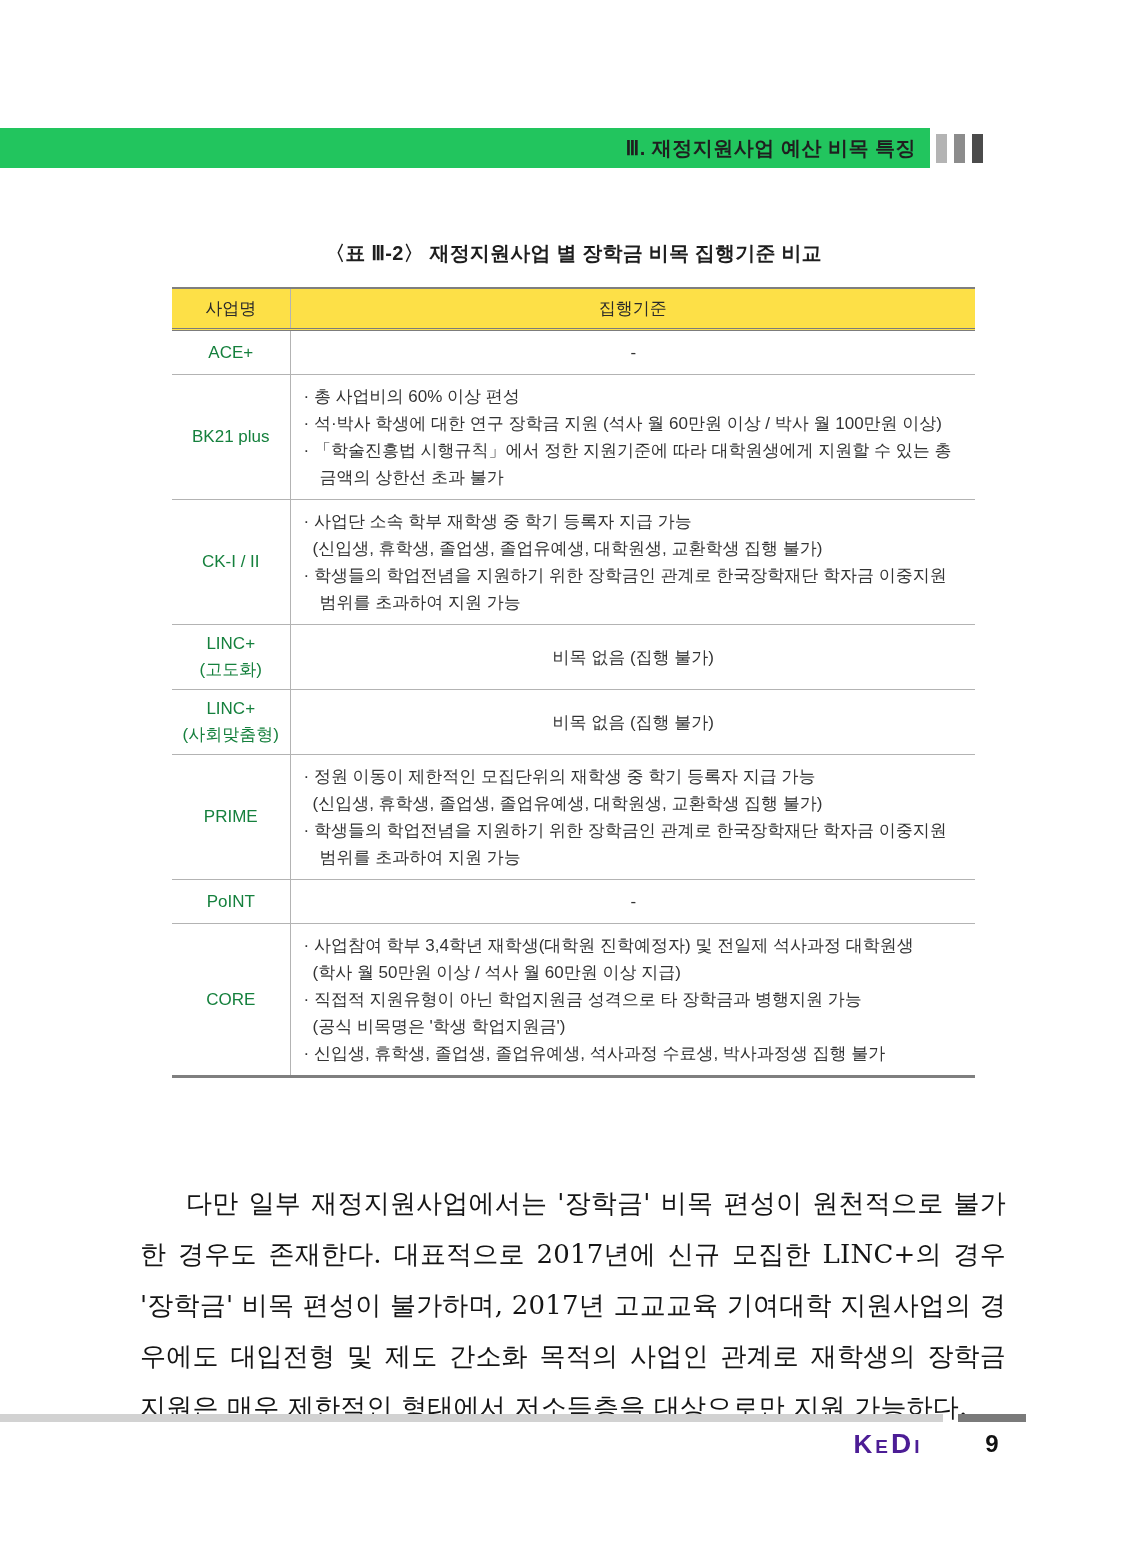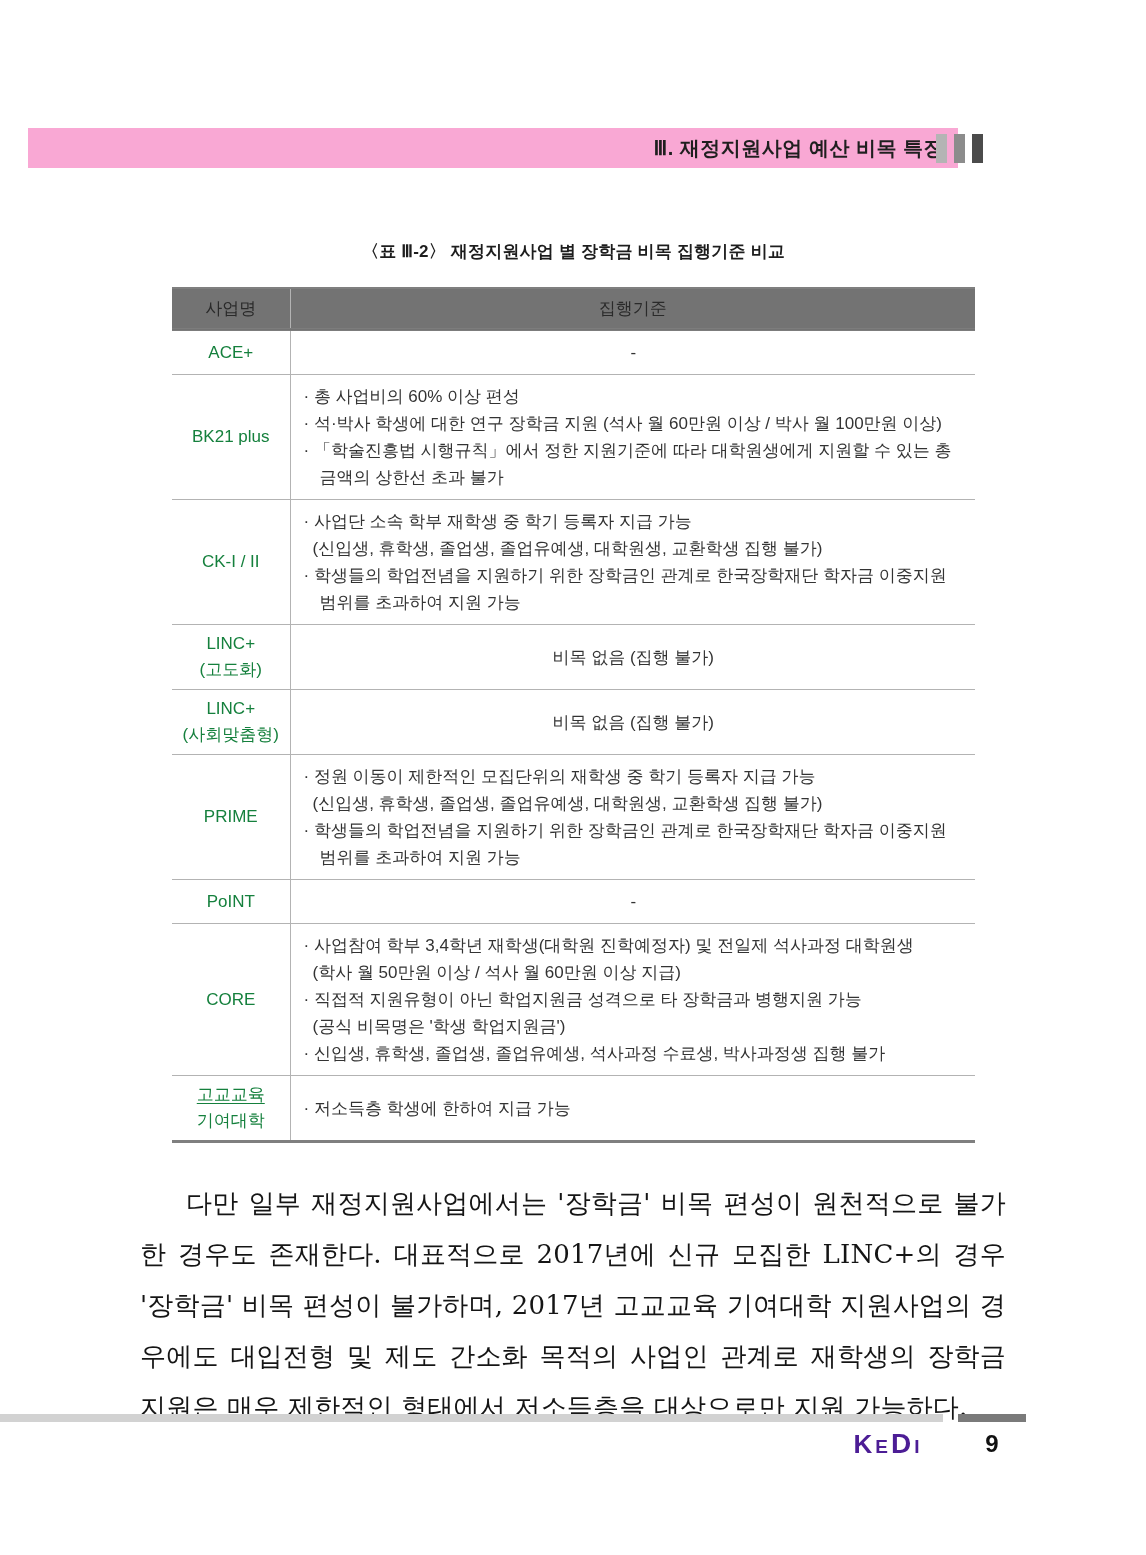--- a/index.html
+++ b/index.html
@@ -5,49 +5,49 @@
   html,body { margin:0; padding:0; background:#ffffff; }
   .page {
     position:relative; width:1146px; height:1555px; margin:0 auto;
     background:#ffffff; overflow:hidden;
     font-family:"Liberation Sans", sans-serif; color:#222;
   }
 
   
   .chapter-strip {
     position:absolute; left:0; top:128; top:128px; width:930px; height:40px;
-    background:#f9a8d4; display:flex; align-items:center; justify-content:flex-end;margin-left:28px;
+    background:#22c55e; display:flex; align-items:center; justify-content:flex-end;
   }
   .chapter-title {
     font-size:20px; font-weight:bold; color:#1f1f1f; padding-right:14px;
     letter-spacing:0.5px;
   }
   .accent-bars {
     position:absolute; left:936px; top:134px; height:29px;
     display:flex; gap:7px;
   }
   .accent-bars .bar { width:11px; height:29px; }
 
   
   .table-caption {
     position:absolute; left:172px; top:240px; width:803px;
-    text-align:center; font-size:17px; font-weight:bold; color:#1d1d1d;
+    text-align:center; font-size:20px; font-weight:bold; color:#1d1d1d;
     letter-spacing:0.2px;
   }
 
   
   table.criteria {
     position:absolute; left:172px; top:287px; width:803px;
     border-collapse:collapse; table-layout:fixed;
     border-top:2px solid #7f7f7f; border-bottom:3px solid #7f7f7f;
     font-size:17px; color:#333;
   }
   table.criteria col.c1 { width:118px; }
   table.criteria th {
-    background:#737373; font-weight:500; font-size:17px; color:#2a2a2a;
+    background:#fde047; font-weight:500; font-size:17px; color:#2a2a2a;
     padding:8px 4px; text-align:center;
     border-bottom:3px double #7c7c7c;
   }
   table.criteria th.first, table.criteria td.name-cell { border-right:1px solid #b3b3b3; }
   table.criteria td { border-bottom:1px solid #b3b3b3; vertical-align:middle; }
   td.name-cell { text-align:center; padding:6px 2px; line-height:26px; color:#15803d; }
   td.name-cell .u { text-decoration:underline; text-underline-offset:3px; }
   td.crit-cell { padding:8px 12px 8px 13px; line-height:27px; }
   td.crit-cell.center { text-align:center; }
   td.crit-cell .bullet { padding-left:16px; text-indent:-16px; }
@@ -168,29 +168,20 @@
             <div>CORE</div>
           </td>
           <td class="crit-cell">
             <div class="bullet">사업참여 학부 3,4학년 재학생(대학원 진학예정자) 및 전일제 석사과정 대학원생</div>
             <div class="paren">(학사 월 50만원 이상 / 석사 월 60만원 이상 지급)</div>
             <div class="bullet">직접적 지원유형이 아닌 학업지원금 성격으로 타 장학금과 병행지원 가능</div>
             <div class="paren">(공식 비목명은 '학생 학업지원금')</div>
             <div class="bullet">신입생, 휴학생, 졸업생, 졸업유예생, 석사과정 수료생, 박사과정생 집행 불가</div>
           </td>
         </tr>
-        <tr>
-          <td class="name-cell">
-            <div class="u">고교교육</div>
-            <div>기여대학</div>
-          </td>
-          <td class="crit-cell">
-            <div class="bullet">저소득층 학생에 한하여 지급 가능</div>
-          </td>
-        </tr>
       </tbody>
   </table>
 
   <p class="body-paragraph">다만 일부 재정지원사업에서는 '장학금' 비목 편성이 원천적으로 불가한 경우도 존재한다. 대표적으로 2017년에 신규 모집한 LINC+의 경우 '장학금' 비목 편성이 불가하며, 2017년 고교교육 기여대학 지원사업의 경우에도 대입전형 및 제도 간소화 목적의 사업인 관계로 재학생의 장학금 지원은 매우 제한적인 형태에서 저소득층을 대상으로만 지원 가능하다.</p>
 
   <div class="footer-bar-light"></div>
   <div class="footer-bar-dark"></div>
   <div class="kedi-logo" style="color: #4c1d95;"><span class="l0">K</span><span class="l1">E</span><span class="l2">D</span><span class="l3">I</span></div>
   <div class="page-number">9</div>
 

